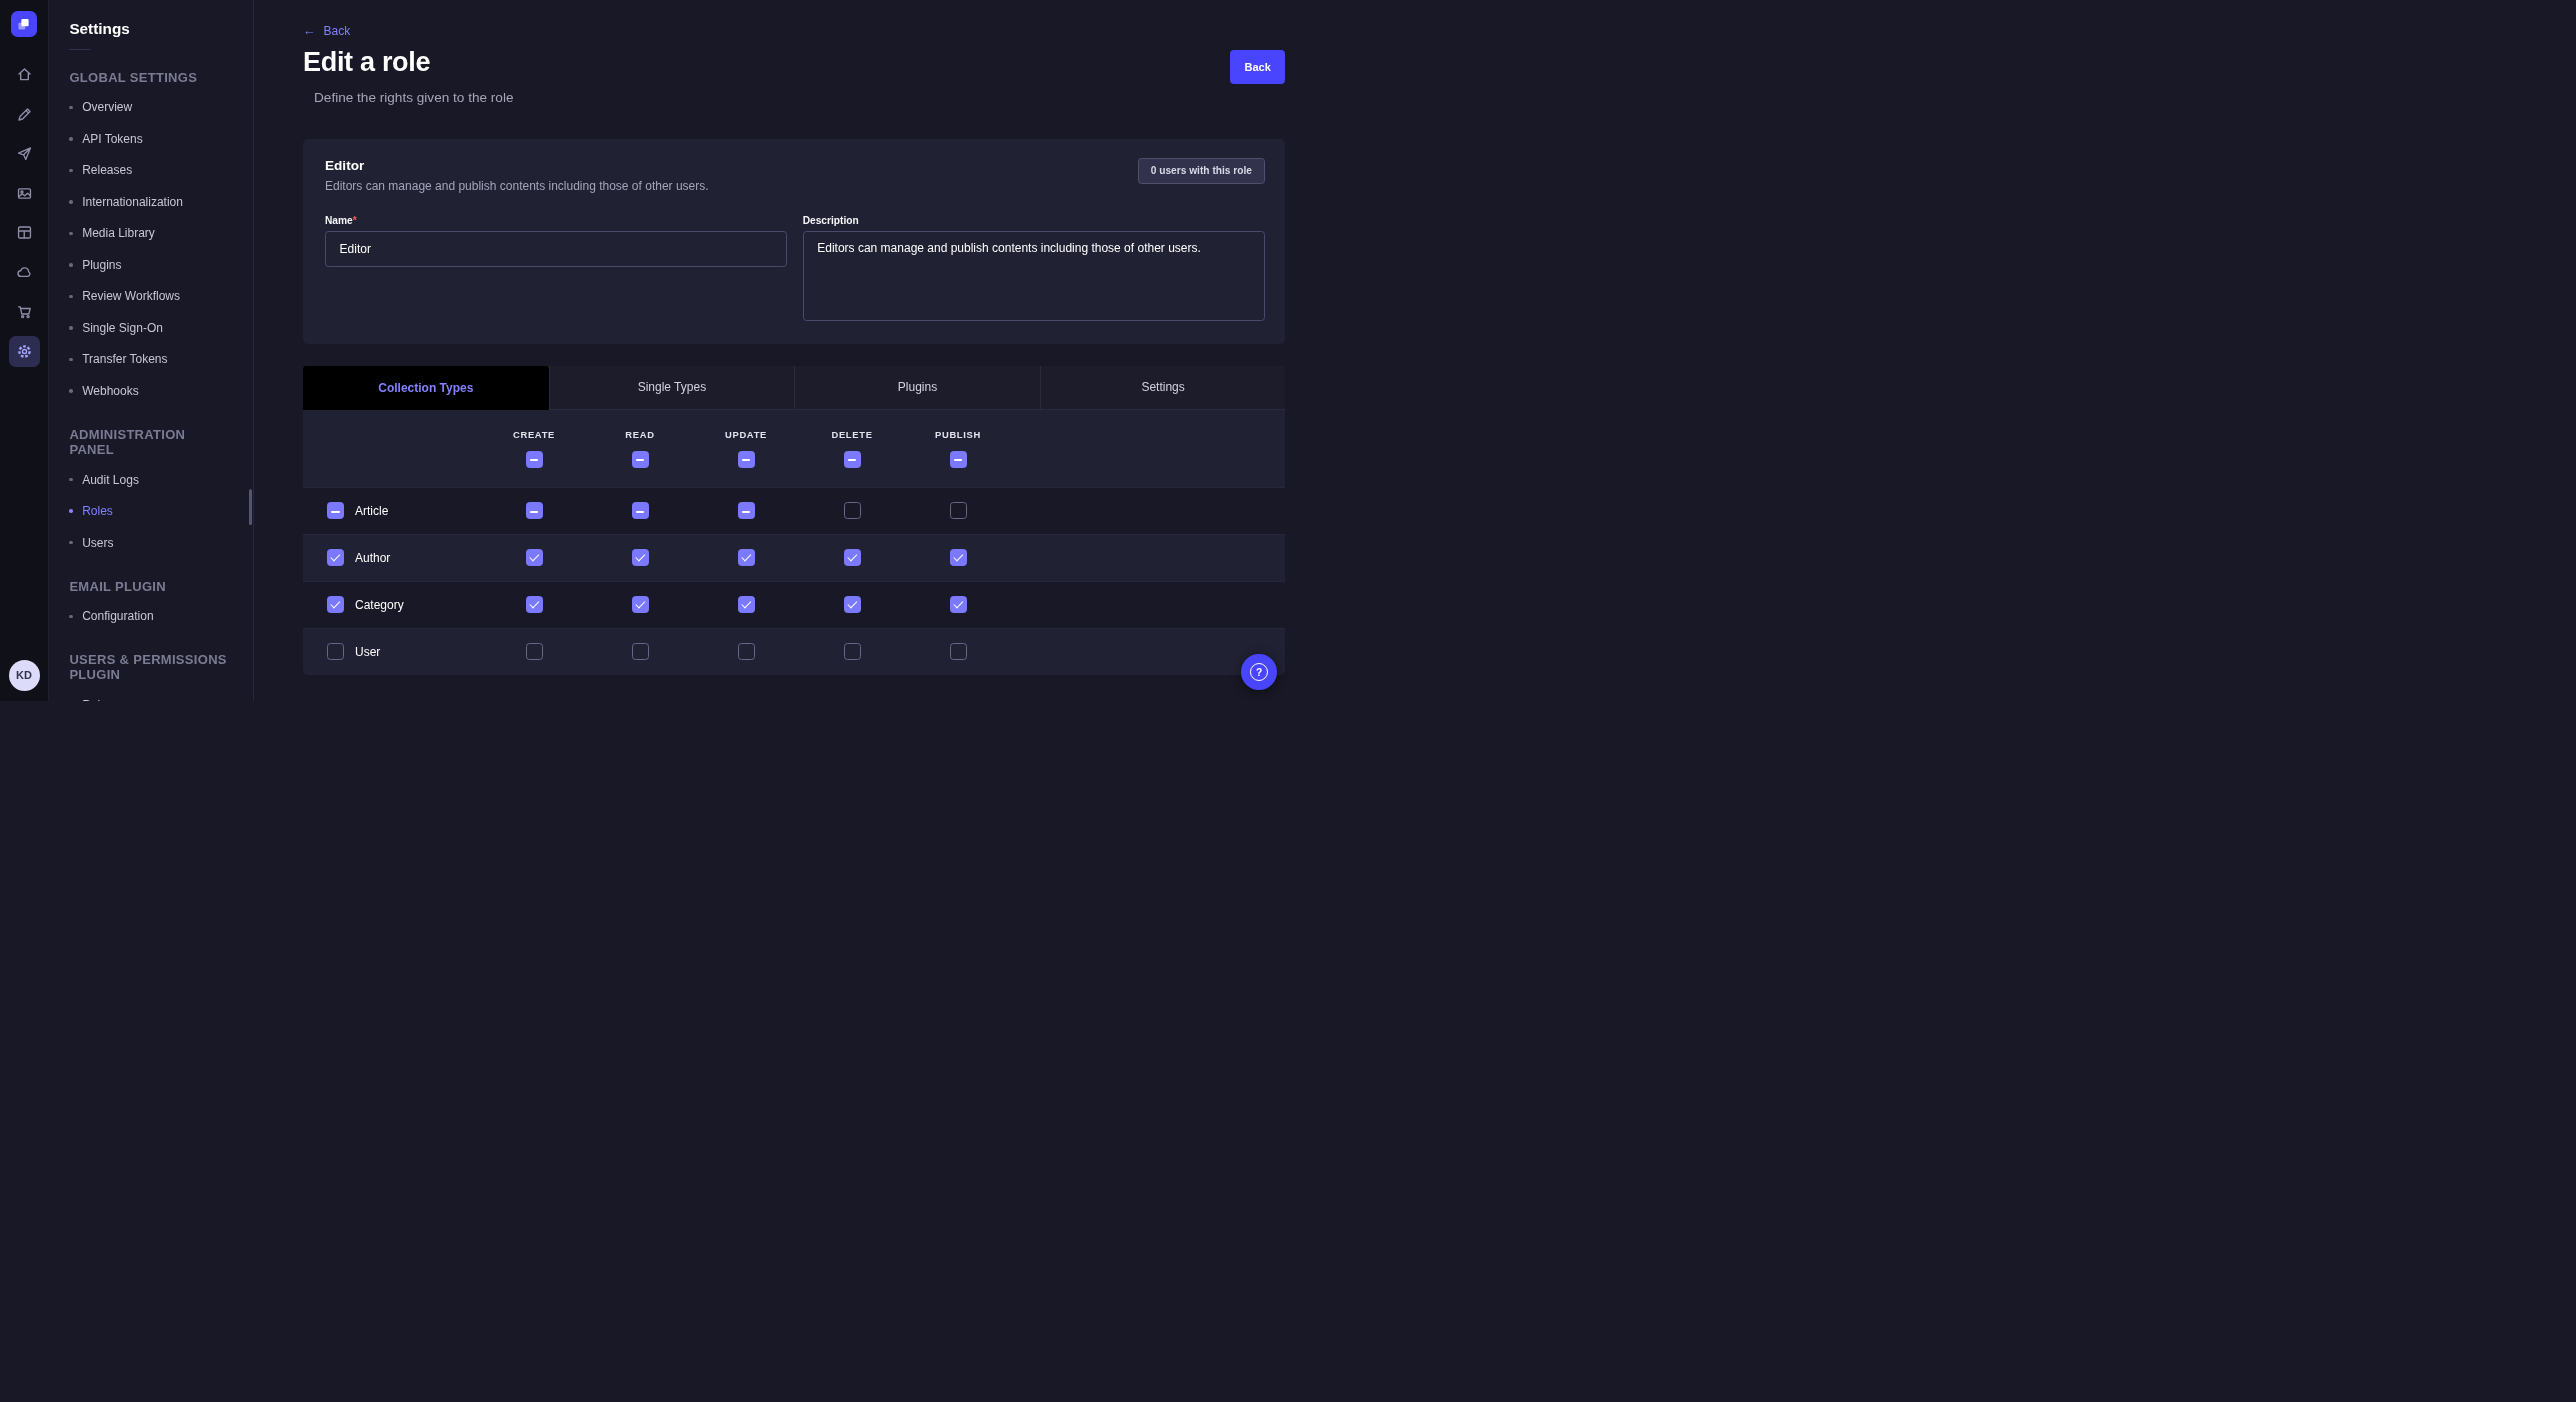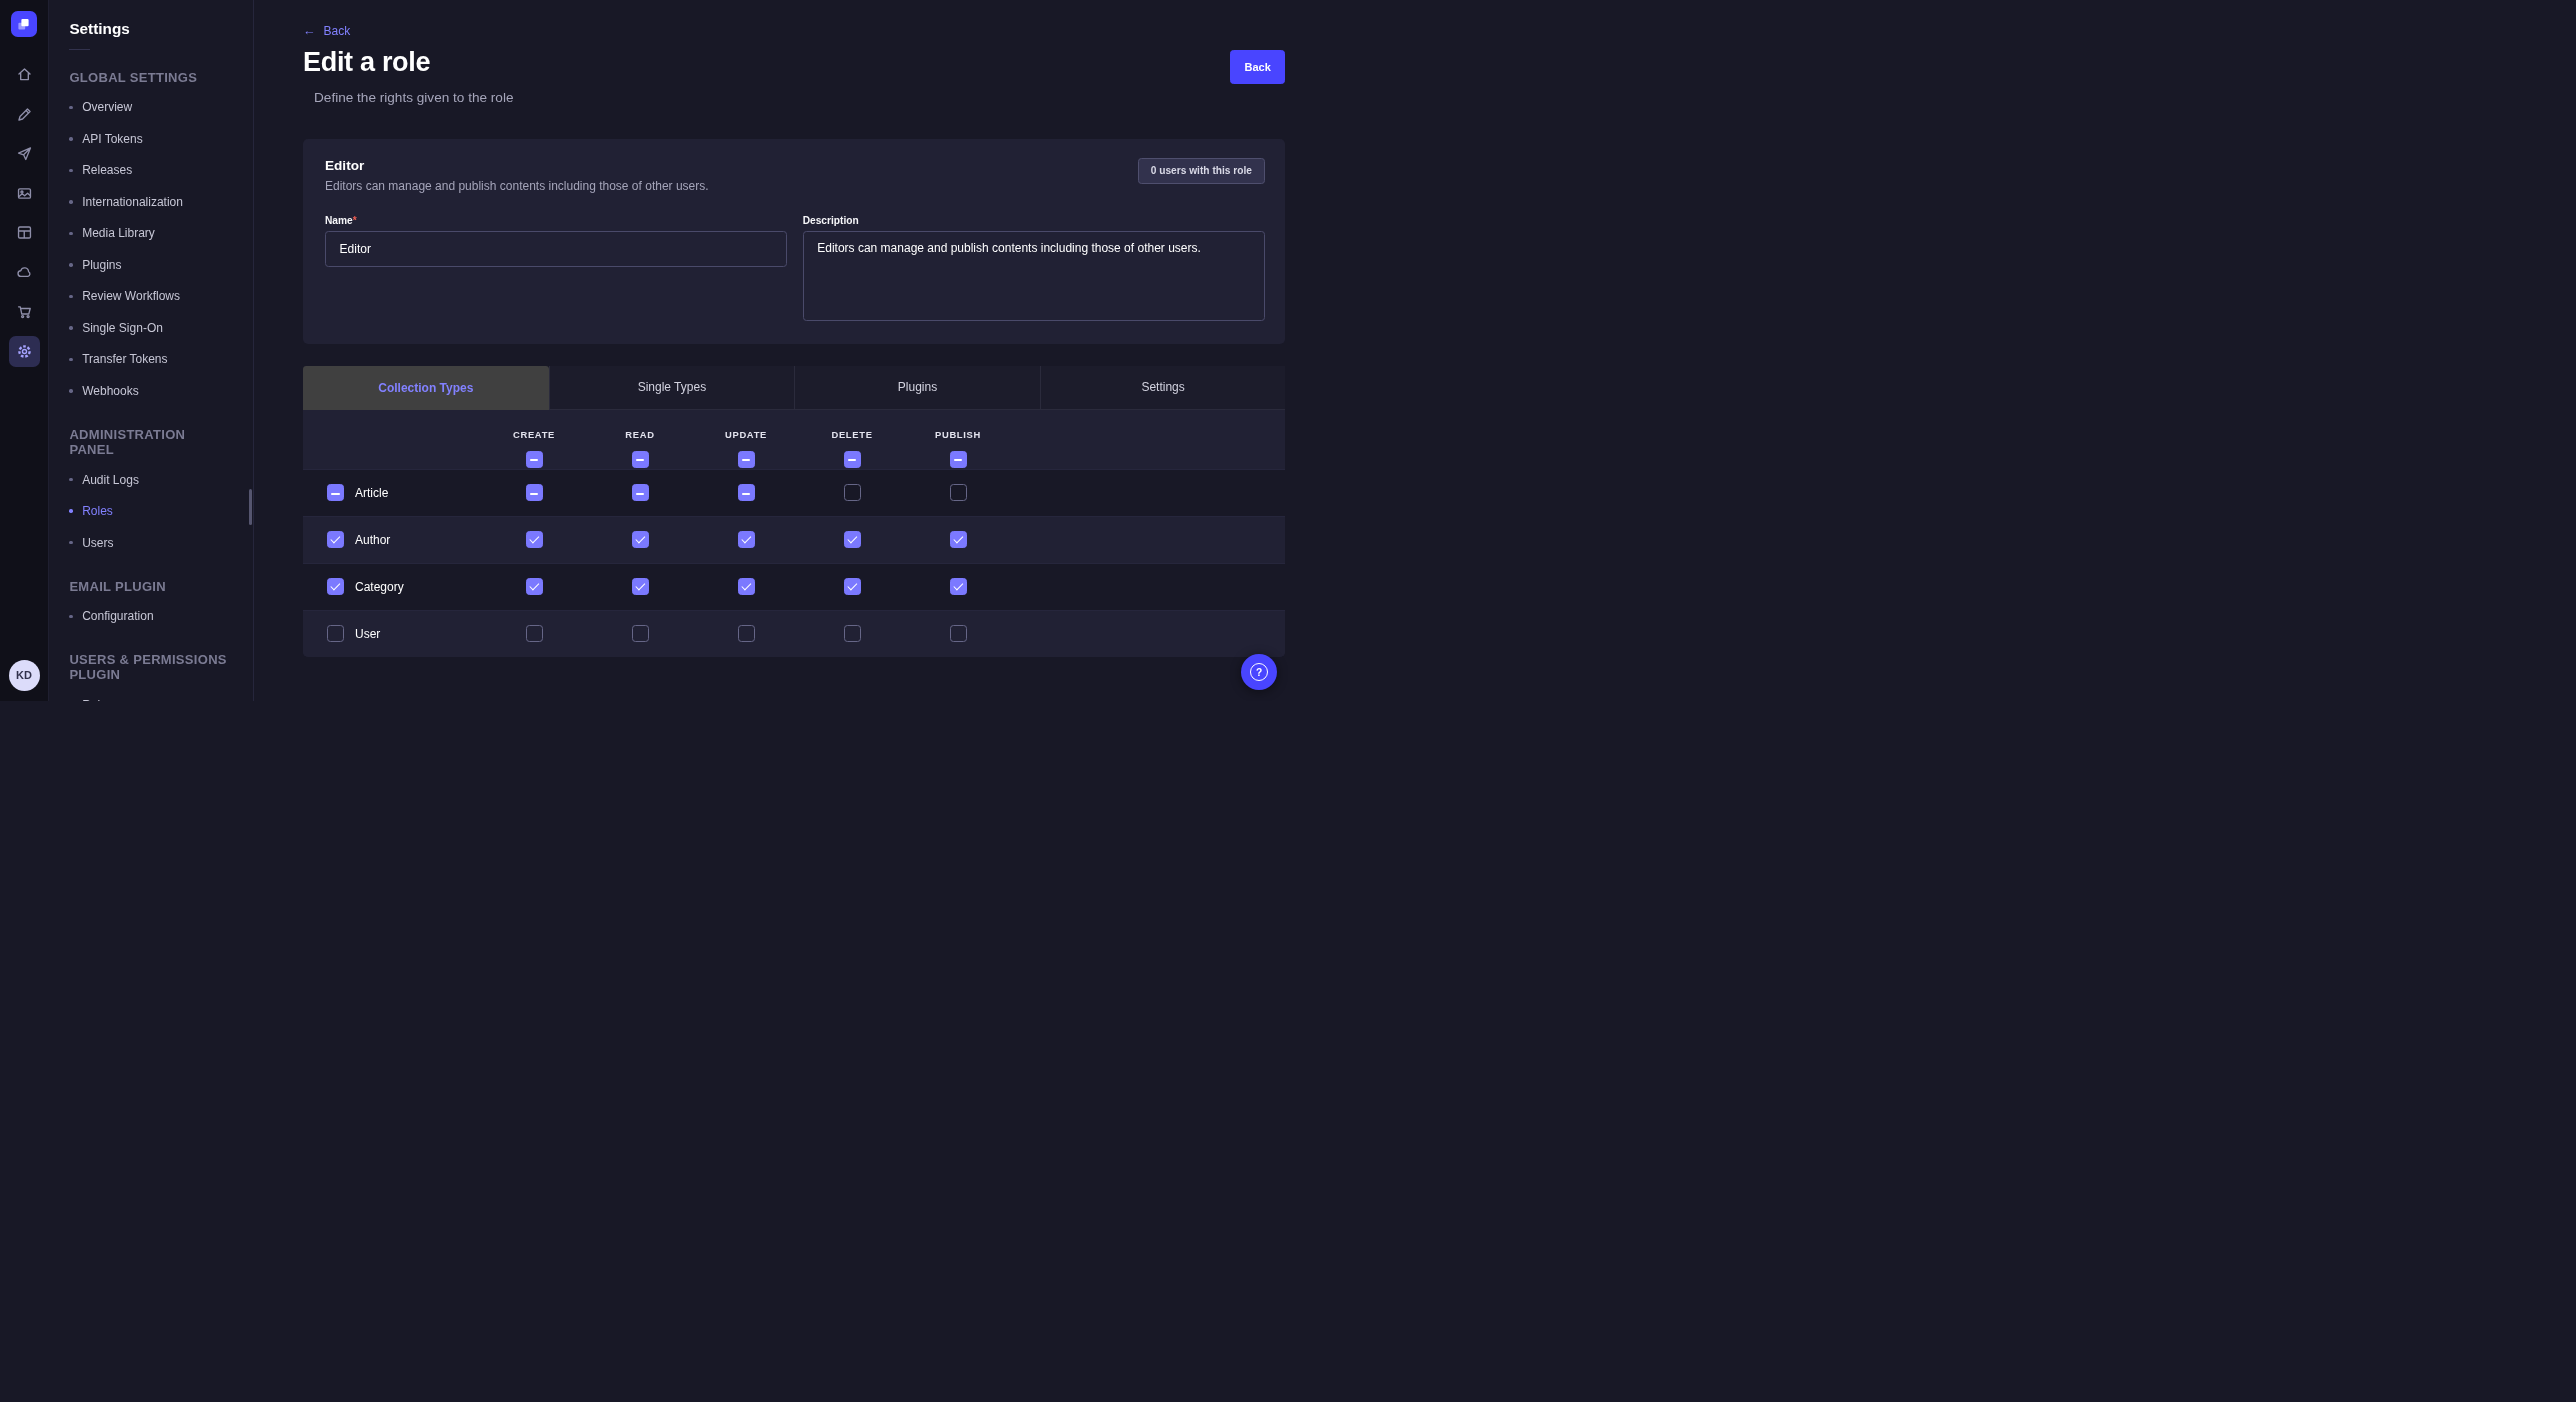--- a/index.html
+++ b/index.html
@@ -60,25 +60,25 @@
   .text-area { width:100%; height:90px; background:#212134; border:0.9px solid #4a4a6a; border-radius:3.4px;
                color:#ffffff; font-size:12px; padding:9.4px 13.6px; resize:none;
                font-family:"Liberation Sans", sans-serif; }
 
   
   .card2 { margin-top:22px; }
   .tabbar { display:grid; grid-template-columns:repeat(4,1fr); height:44px; }
   .tab { display:flex; align-items:center; justify-content:center; font-size:12px; color:#d3d3e0;
          background:#1c1c2b; border-bottom:0.9px solid #2b2b3c; cursor:pointer; }
   .tab + .tab { border-left:0.9px solid #2b2b3c; }
-  .tab.active { background:#404040; color:#8281ff; font-weight:600; border-radius:3.4px 3.4px 0 0;
+  .tab.active { background:#000000; color:#8281ff; font-weight:600; border-radius:3.4px 3.4px 0 0;
                 border-bottom:none; border-left:none; }
   .perm { background:#212134; border-radius:0 0 5.1px 5.1px; }
   .grid-row { display:grid; grid-template-columns:178px repeat(5,106px) 1fr; align-items:center; }
-  .perm-head { padding:19px 0 1px; }
+  .perm-head { padding:19px 0 19px; }
   .head-col { display:flex; flex-direction:column; align-items:center; gap:11px; }
   .col-label { font-size:9.4px; font-weight:700; letter-spacing:0.7px; color:#e3e3ee; }
   .perm-row { height:47px; border-top:0.9px solid #26263c; }
   .perm-row:nth-child(odd) { background:#181826; }
   .perm-row:nth-child(even) { background:#212134; }
   .perm-row:last-child { border-radius:0 0 5.1px 5.1px; }
   .name-cell { padding-left:24px; display:flex; align-items:center; gap:11px; font-size:12px; color:#ffffff; }
   .perm-cell { display:flex; justify-content:center; }
 
   .cb { width:17px; height:17px; border-radius:3.4px; border:0.9px solid #666687; background:transparent;

